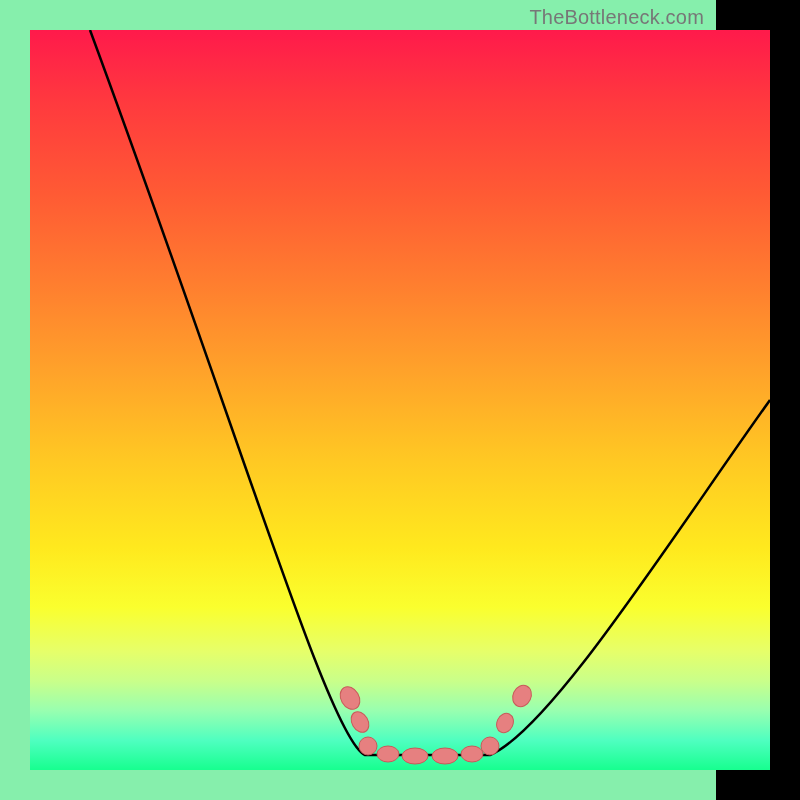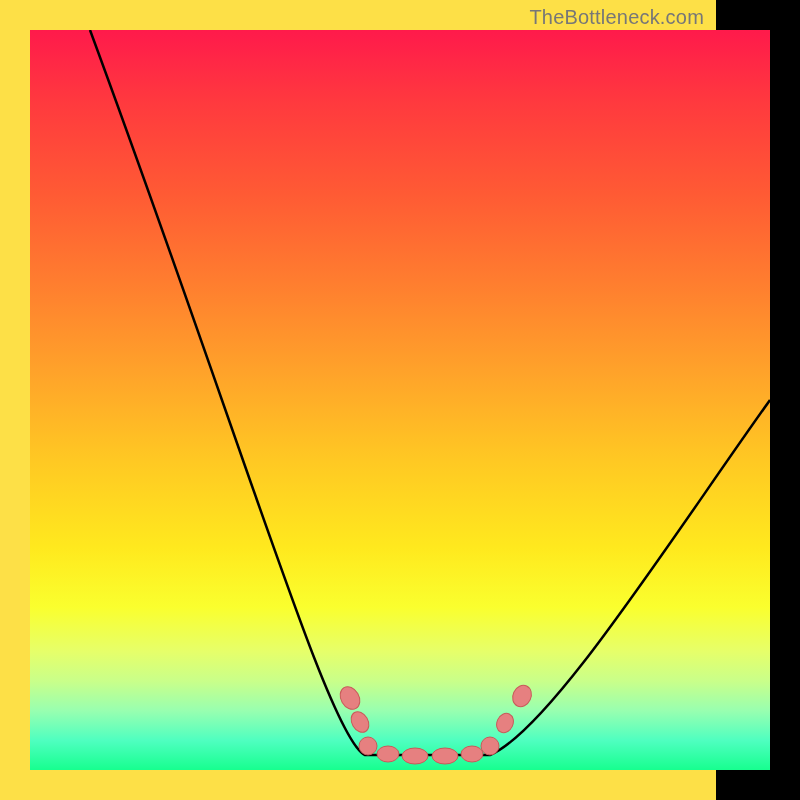--- a/index.html
+++ b/index.html
@@ -8,21 +8,21 @@
     width: 800px;
     height: 800px;
     background: #000;
     overflow: hidden;
     font-family: Arial, Helvetica, sans-serif;
   }
   .frame {
     position: relative;
     width: 716px;
     height: 800px;
-    background: #fde047;
+    background: #86efac;
   }
   .plot-area {
     position: absolute;
     left: 30px;
     top: 30px;
     width: 740px;
     height: 740px;
     background: linear-gradient(
       to bottom,
       #ff1a4b 0%,

